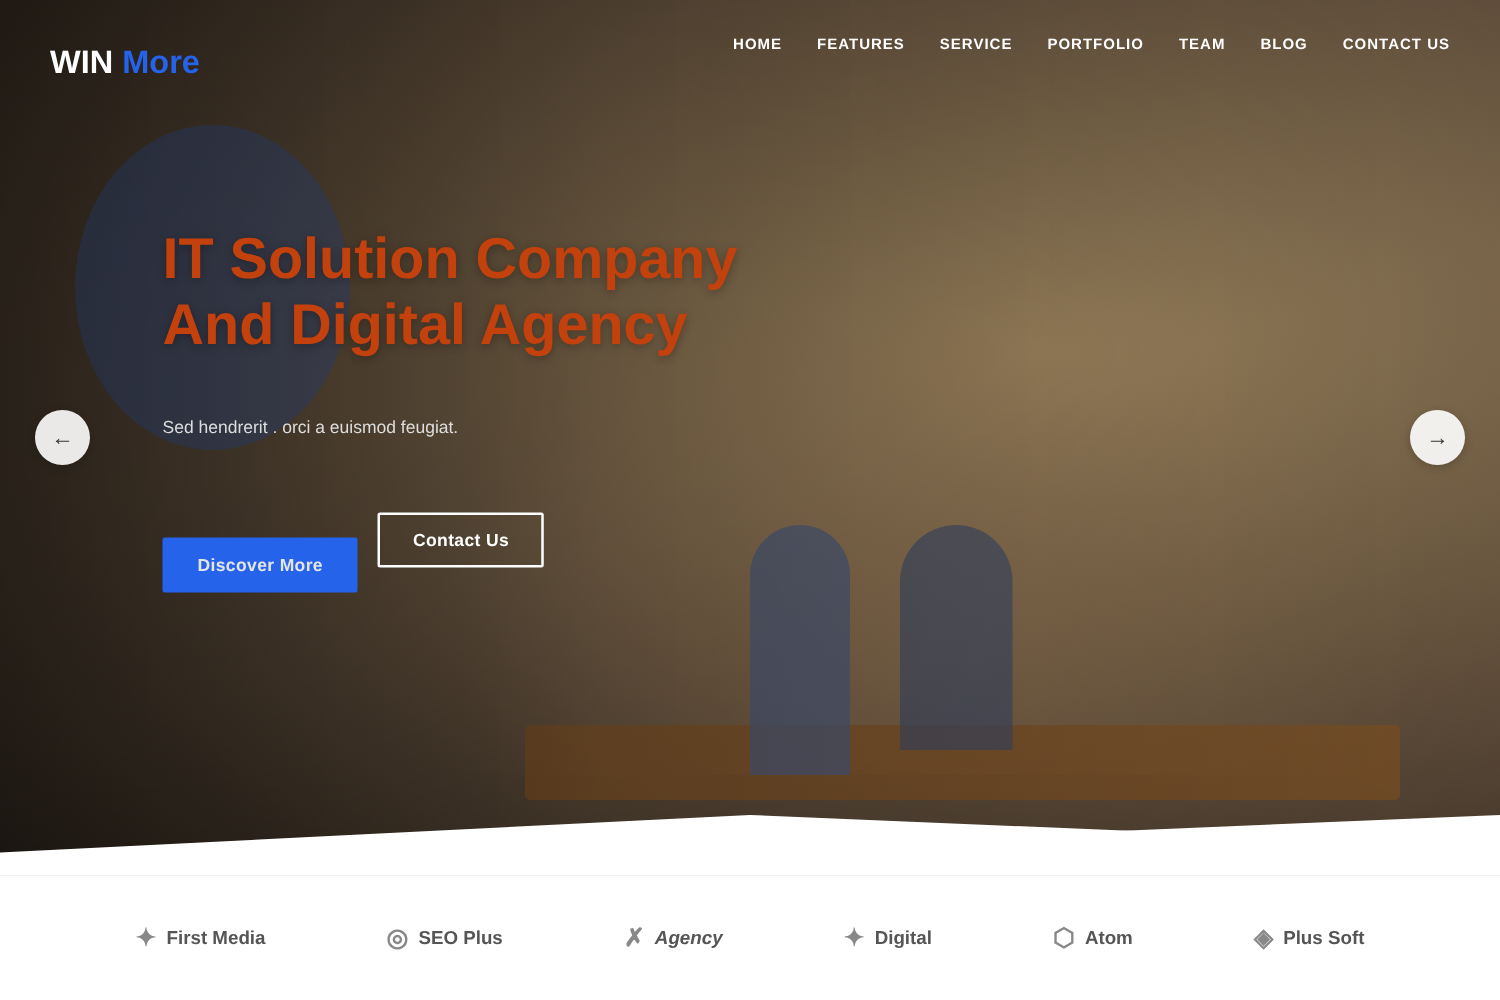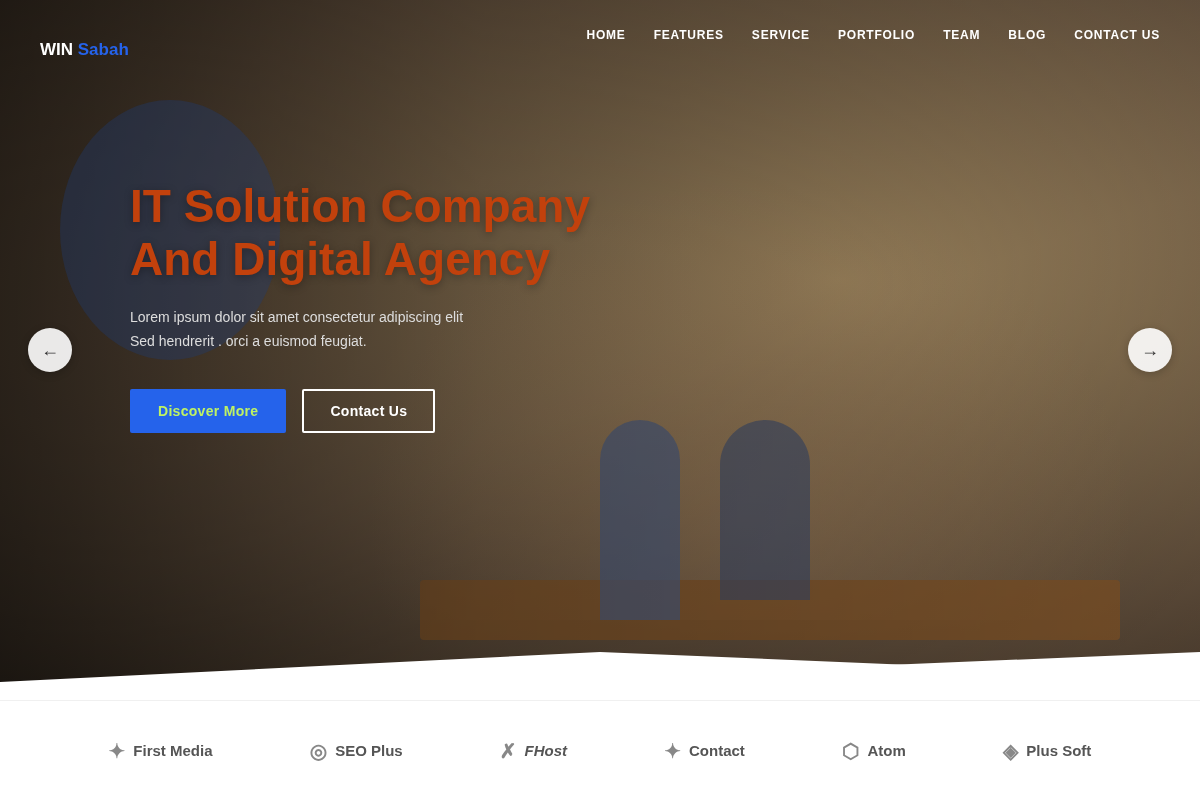--- a/index.html
+++ b/index.html
@@ -12,21 +12,21 @@
       z-index: 10;
       display: flex;
       align-items: center;
       justify-content: space-between;
       padding: 0 40px;
       height: 70px;
     }
     .logo {
       display: flex;
       gap: 0;
-      font-size: 17px;
+      font-size: 26px;
       font-weight: 700;
       margin-top: 29px;
     }
     .logo-win {
       color: #fff;
       font-weight: 700;
     }
     .logo-sabah {
       color: #2563eb;
       font-weight: 700;
@@ -129,28 +129,29 @@
       margin-bottom: 36px;
       max-width: 380px;
     }
     .hero-buttons {
       display: flex;
       gap: 16px;
       align-items: center;
     }
     .btn-primary {
       background: #2563eb;
-      color: #bef264;
+      color: #e5e5e5;
       border: none;
       padding: 14px 28px;
       font-size: 14px;
       font-weight: 600;
       cursor: pointer;
       border-radius: 2px;
       letter-spacing: 0.3px;
+      margin-top: 41px;
     }
     .btn-outline {
       background: transparent;
       color: #fff;
       border: 2px solid #fff;
       padding: 12px 26px;
       font-size: 14px;
       font-weight: 600;
       cursor: pointer;
       border-radius: 2px;
@@ -280,37 +281,37 @@
   <div class="person1"></div>
   <div class="person2"></div>
   <div class="hero-bg"></div>
 
   <div class="circle-deco"></div>
 
   <div class="header">
     <div class="logo">
       <span class="logo-win">WIN</span>
       &nbsp;
-      <span class="logo-sabah">Sabah</span>
+      <span class="logo-sabah">More</span>
     </div>
     <nav>
       <a>HOME</a>
       <a>FEATURES</a>
       <a>SERVICE</a>
       <a>PORTFOLIO</a>
       <a>TEAM</a>
       <a>BLOG</a>
       <a>CONTACT US</a>
     </nav>
   </div>
 
   <div class="hero-content">
     <h1 class="hero-title">IT Solution Company And Digital Agency</h1>
     <p class="hero-desc">
-      <span>Lorem ipsum dolor sit amet consectetur adipiscing elit</span><br>
+      <br>
       <span>Sed hendrerit . orci a euismod feugiat.</span>
     </p>
     <div class="hero-buttons">
       <button class="btn-primary">Discover More</button>
       <button class="btn-outline">Contact Us</button>
     </div>
   </div>
 
   <button class="arrow-btn arrow-left">
     <span>←</span>
@@ -329,25 +330,25 @@
   <div class="brand-item">
     <span class="brand-icon">✦</span>
     <span>First Media</span>
   </div>
   <div class="brand-item">
     <span class="brand-icon">◎</span>
     <span>SEO Plus</span>
   </div>
   <div class="brand-item">
     <span class="brand-icon">✗</span>
-    <span class="brand-name-italic">FHost</span>
+    <span class="brand-name-italic">Agency</span>
   </div>
   <div class="brand-item">
     <span class="brand-icon">✦</span>
-    <span>Contact</span>
+    <span>Digital</span>
   </div>
   <div class="brand-item">
     <span class="brand-icon">⬡</span>
     <span>Atom</span>
   </div>
   <div class="brand-item">
     <span class="brand-icon">◈</span>
     <span>Plus Soft</span>
   </div>
 </div>

